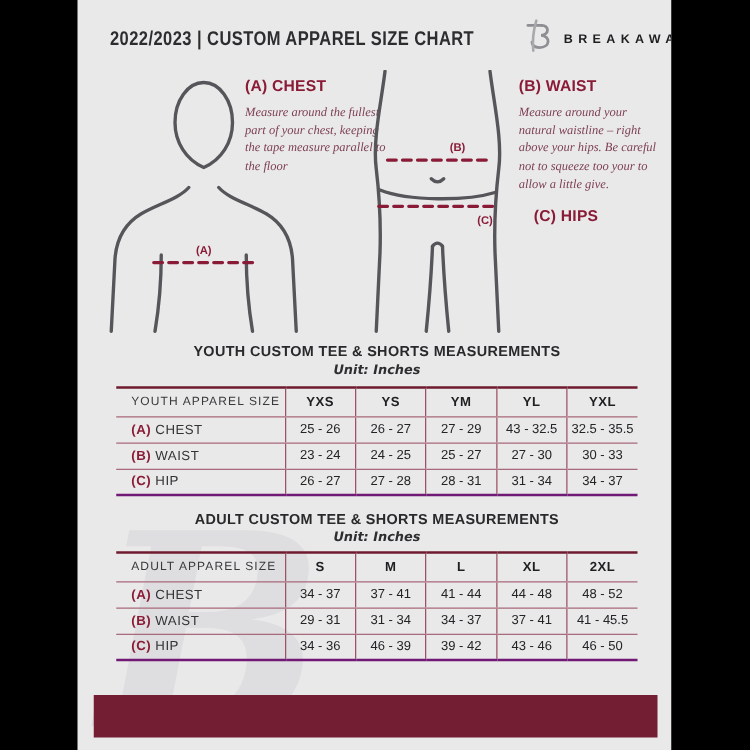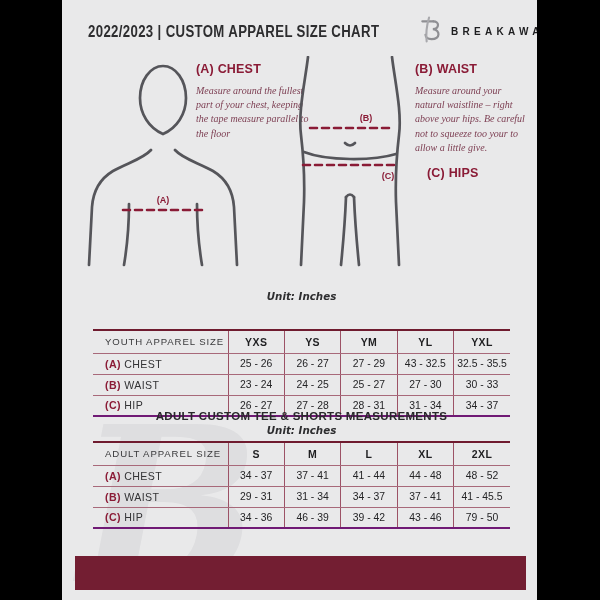--- a/index.html
+++ b/index.html
@@ -124,23 +124,24 @@
       <path class="dash" d="M11 109 L105 109"></path>
       <text x="74" y="65" text-anchor="middle">(B)</text>
       <text x="96" y="123" text-anchor="middle">(C)</text>
     </svg>
 
     <h3 class="guide-h" style="left:353px; top:62px;">(B) WAIST</h3>
     <p class="guide-p" style="left:353px; top:84px; width:111px;">Measure around your natural waistline – right above your hips. Be careful not to squeeze too your to allow a little give.</p>
 
     <h3 class="guide-h" style="left:353px; top:166px;margin-left:12px;">(C) HIPS</h3>
 
+    <h2 class="sec-title" style="top:276px;">YOUTH CUSTOM TEE &amp; SHORTS MEASUREMENTS</h2>
     <div class="sec-unit" style="top:290px;">Unit: Inches</div>
 
-    <table class="size-table" style="top:309px;margin-top:20px;">
+    <table class="size-table" style="top:309px;">
       <colgroup>
           <col class="c0">
           <col class="cn">
           <col class="cn">
           <col class="cn">
           <col class="cn">
           <col class="cn">
         </colgroup>
       <thead>
         <tr>
@@ -218,20 +219,20 @@
           <td>34 - 37</td>
           <td>37 - 41</td>
           <td>41 - 45.5</td>
         </tr>
         <tr>
           <td class="rowhead"><span class="marker">(C)</span> <span>HIP</span></td>
           <td>34 - 36</td>
           <td>46 - 39</td>
           <td>39 - 42</td>
           <td>43 - 46</td>
-          <td>79 - 50</td>
+          <td>46 - 50</td>
         </tr>
       </tbody>
     </table>
 
     <div class="footer-bar"></div>
   </div>
 </div>
 
 </body></html>

